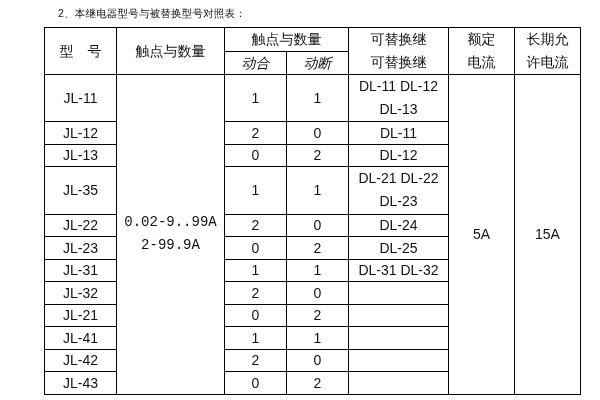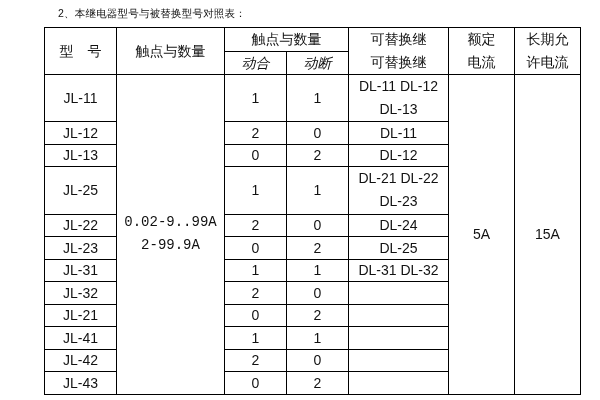--- a/index.html
+++ b/index.html
@@ -141,21 +141,21 @@
       </tr>
 
       <tr class="body-row">
         <td>JL-13</td>
         <td>0</td>
         <td>2</td>
         <td>DL-12</td>
       </tr>
 
       <tr class="tall-row">
-        <td>JL-25</td>
+        <td>JL-35</td>
         <td>1</td>
         <td>1</td>
         <td>
           <span class="two-line">DL-21  DL-22</span>
           <span class="two-line">DL-23</span>
         </td>
       </tr>
 
       <tr class="body-row">
         <td>JL-22</td>

